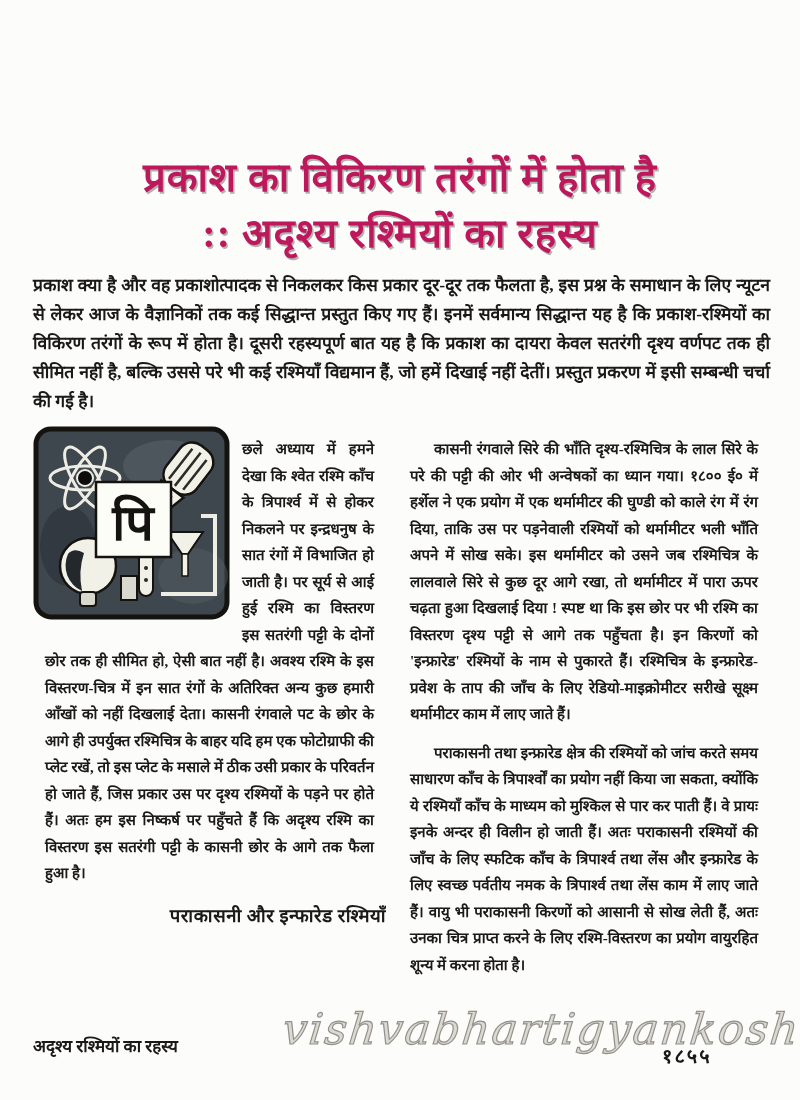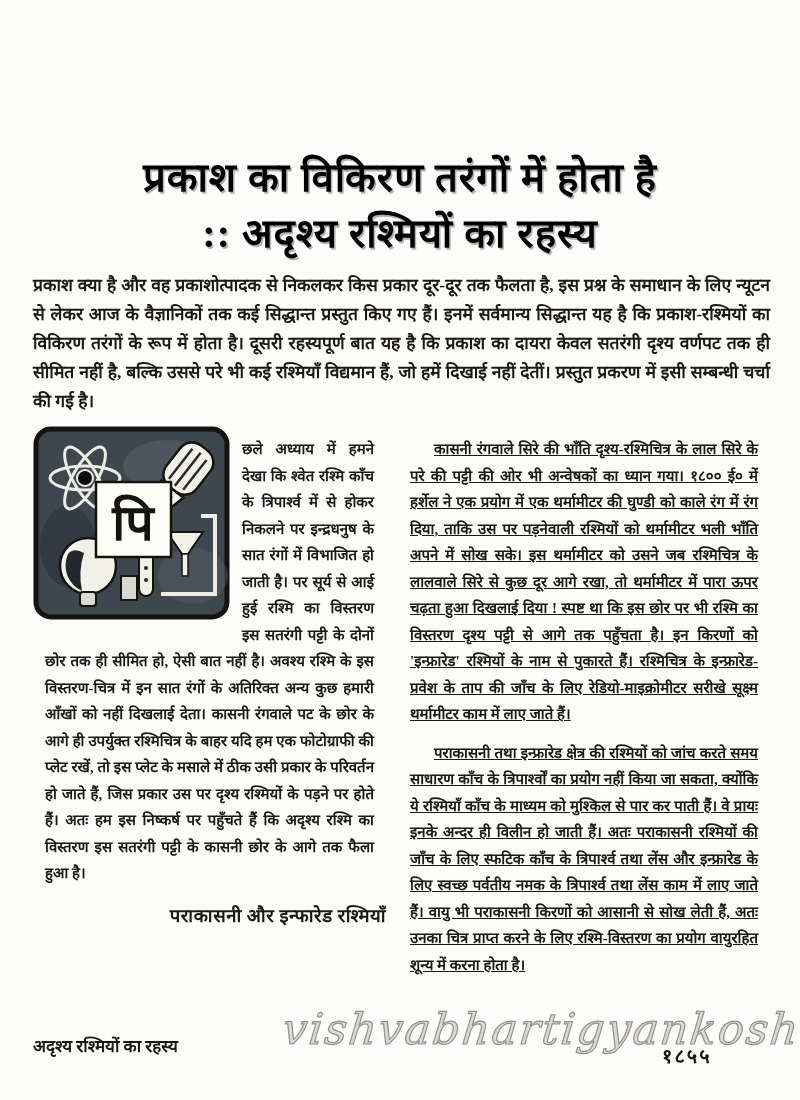--- a/index.html
+++ b/index.html
@@ -23,21 +23,21 @@
     top: 150px;
     left: 0;
     width: 100%;
     text-align: center;
   }
   .title-line {
     font-size: 40px;
     line-height: 56px;
     font-weight: 700;
     letter-spacing: 1px;
-    color: #000000;
+    color: #be185d;
     text-shadow: 1.5px 1.5px 0 rgba(40,38,34,0.35);
     white-space: nowrap;
   }
   
   .intro {
     position: absolute;
     top: 271px;
     left: 33px;
     width: 737px;
     font-size: 17.5px;
@@ -52,21 +52,21 @@
     height: 606px;
     overflow: hidden;
     font-size: 15px;
     line-height: 26.5px;
     font-weight: 600;
     text-align: justify;
   }
   .col-left  { left: 33px;  width: 353px; }
   .col-right { left: 398px; width: 372px; }
   .col p { margin: 12px; }
-  .col p.indent { text-indent: 1.6em; text-decoration: underline; }
+  .col p.indent { text-indent: 1.6em; }
   
   .illustration {
     float: left;
     width: 197px;
     height: 194px;
     margin: 2px 12px 6px 0;
   }
   
   .section-heading {
     margin: 16px 0 8px 0;

